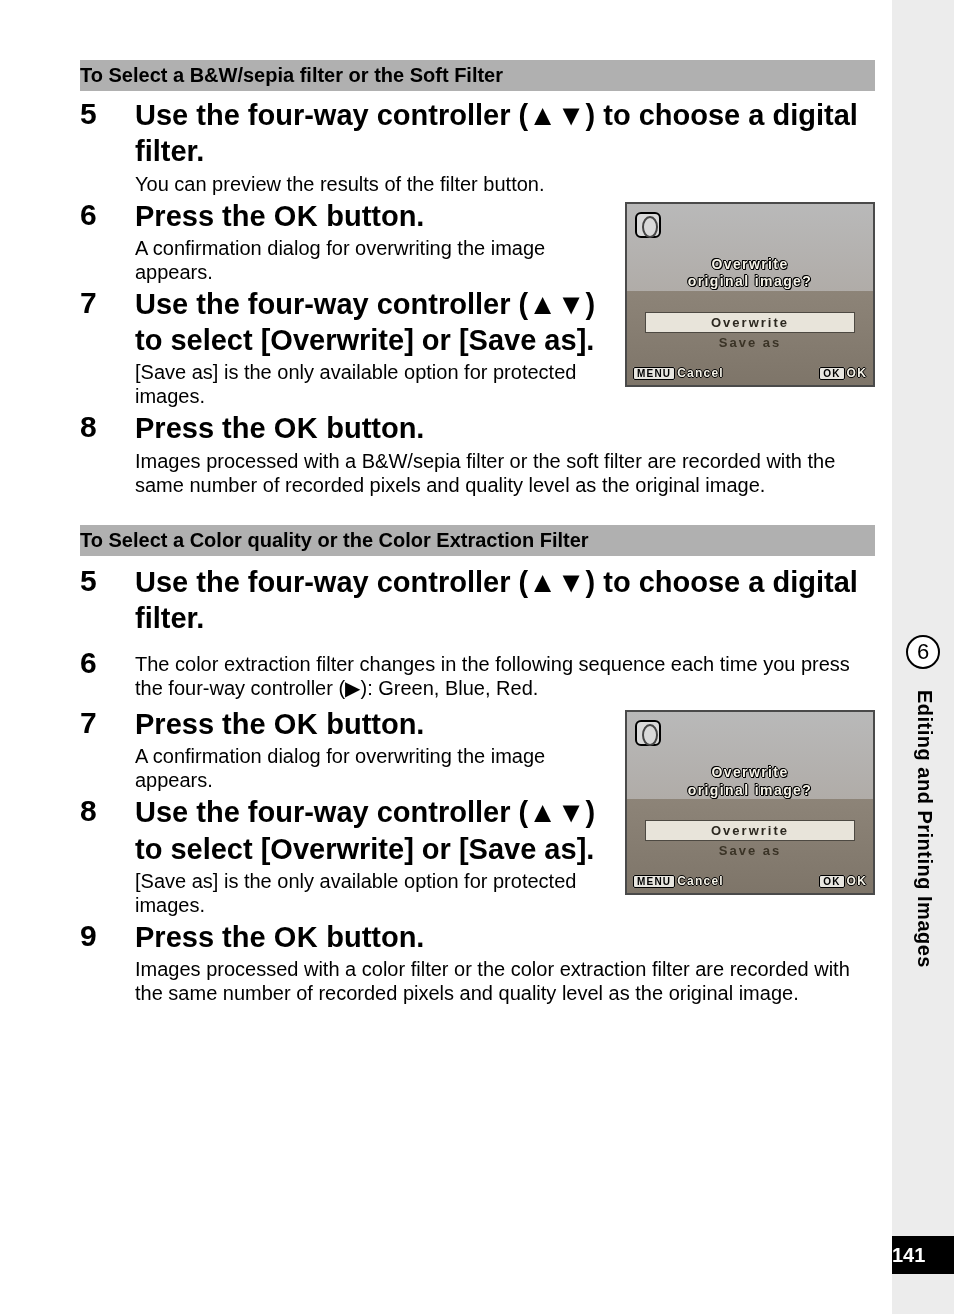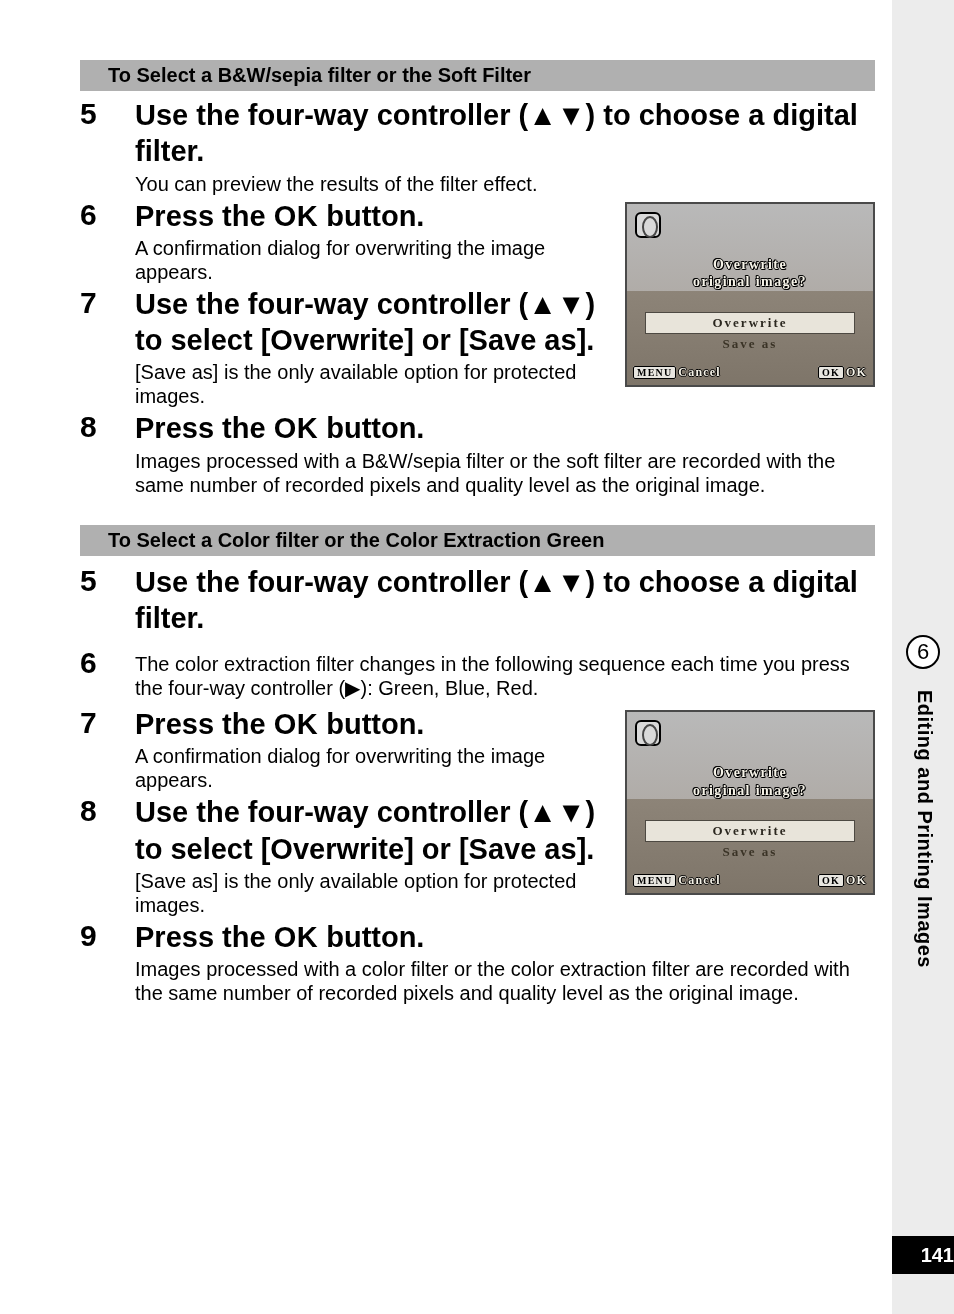--- a/index.html
+++ b/index.html
@@ -14,21 +14,21 @@
   .page {
     position: absolute;
     left: 80px;
     top: 60px;
     width: 795px;
   }
   .section-header {
     background: #b0b0b0;
     font-weight: bold;
     font-size: 20px;
-    padding: 4px 10px 4px 28px;
+    padding: 4px 10px 4px 0;
     margin-bottom: 6px;
     color: #000;
   }
   .step-row {
     display: flex;
     align-items: flex-start;
     margin-bottom: 2px;
   }
   .step-num {
     font-size: 30px;
@@ -94,32 +94,32 @@
   .page-number-box {
     position: absolute;
     right: 0;
     bottom: 40px;
     width: 62px;
     height: 38px;
     background: #000;
     color: #fff;
     font-weight: bold;
     font-size: 20px;
-    text-align: right;
+    text-align: left;
     line-height: 38px;
   }
 
   
   .lcd {
     width: 250px;
     height: 185px;
     border: 2px solid #4a4a4a;
     background: linear-gradient(#b9b9b9 0%, #b0aca8 48%, #8d8478 48%, #7e7569 100%);
     position: relative;
-    font-family: Liberation Serif, serif;
+    font-family: Liberation Sans, sans-serif;
     flex: 0 0 250px;
     margin-top: 4px;
   }
   .lcd .mode-icon {
     position: absolute;
     left: 8px; top: 8px;
     width: 26px; height: 26px;
     background: #d9d9d9;
     border: 2px solid #000;
     border-radius: 6px;
@@ -199,21 +199,21 @@
 <div class="page">
 
   <div class="section-header">To Select a B&amp;W/sepia filter or the Soft Filter</div>
 
   <div class="step-row">
     <div class="step-num">5</div>
     <div class="step-body">
       <div class="step-title">
         <span>Use the four-way controller (</span><span class="arrow">▲▼</span><span>) to choose a digital filter.</span>
       </div>
-      <div class="step-desc">You can preview the results of the filter effect.</div>
+      <div class="step-desc">You can preview the results of the filter button.</div>
     </div>
   </div>
 
   <div class="with-fig">
     <div class="steps-col">
       <div class="step-row">
         <div class="step-num">6</div>
         <div class="step-body">
           <div class="step-title">
             <span>Press the </span><span class="ok-glyph">OK</span><span> button.</span>
@@ -255,21 +255,21 @@
     <div class="step-body">
       <div class="step-title">
         <span>Press the </span><span class="ok-glyph">OK</span><span> button.</span>
       </div>
       <div class="step-desc">Images processed with a B&amp;W/sepia filter or the soft filter are recorded with the same number of recorded pixels and quality level as the original image.</div>
     </div>
   </div>
 
   <div class="sec-gap"></div>
 
-  <div class="section-header">To Select a Color filter or the Color Extraction Green</div>
+  <div class="section-header">To Select a Color quality or the Color Extraction Filter</div>
 
   <div class="step-row" style="margin-top:8px;">
     <div class="step-num">5</div>
     <div class="step-body">
       <div class="step-title">
         <span>Use the four-way controller (</span><span class="arrow">▲▼</span><span>) to choose a digital filter.</span>
       </div>
     </div>
   </div>
 

